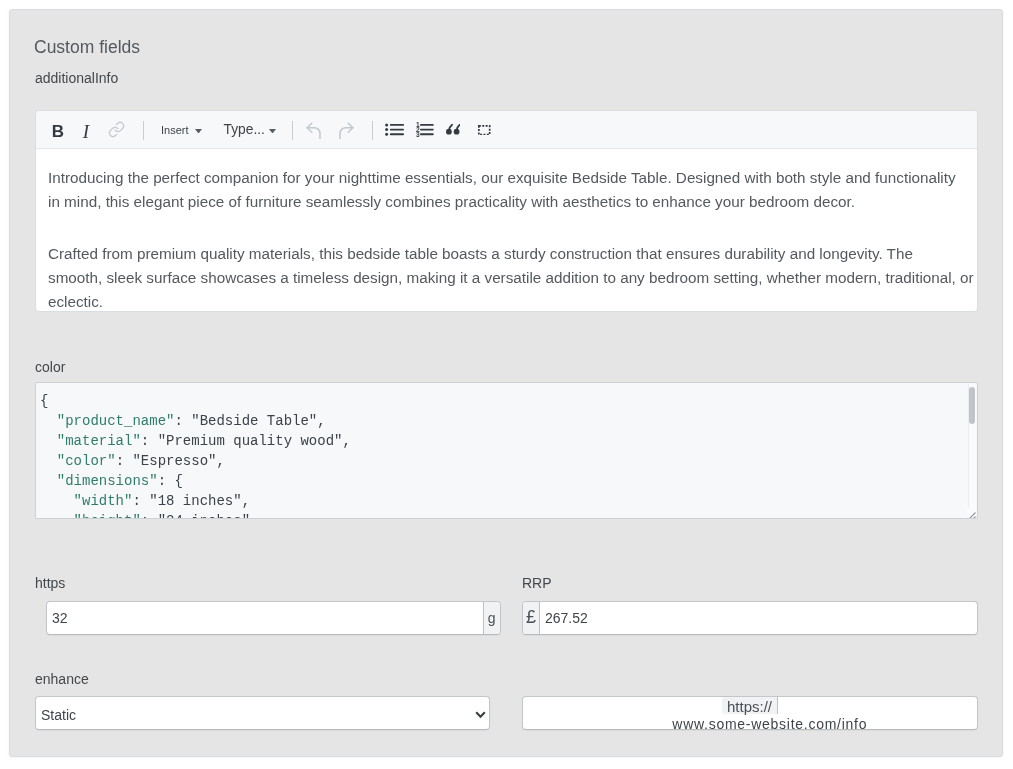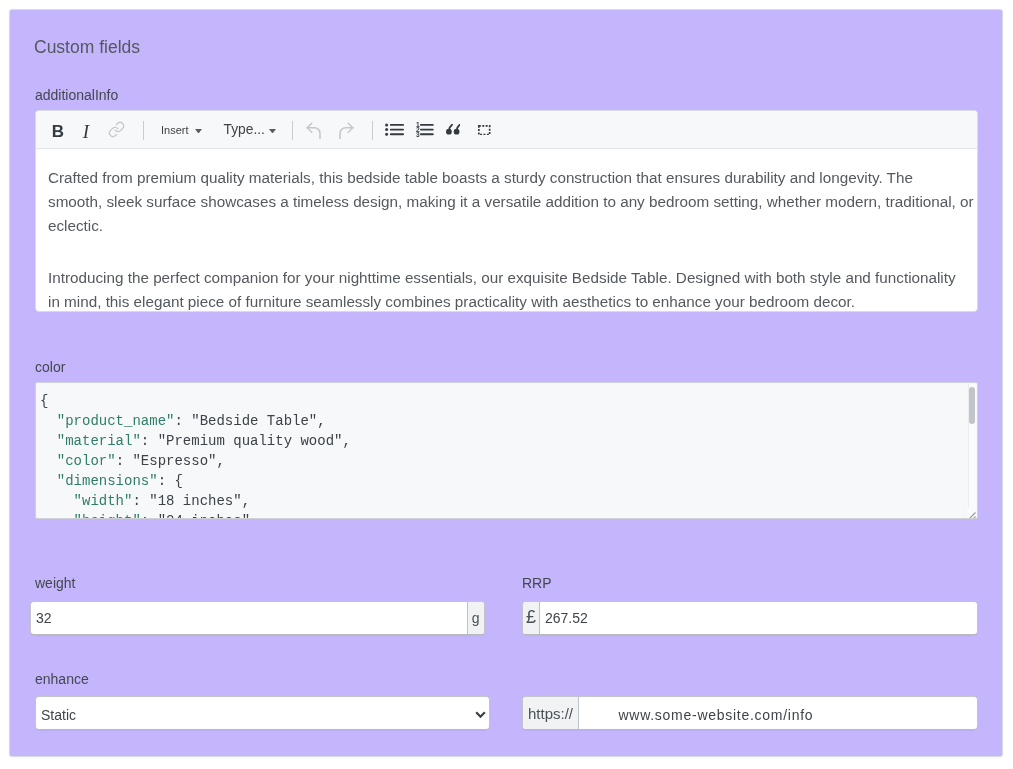--- a/index.html
+++ b/index.html
@@ -1,19 +1,19 @@
 <!DOCTYPE html>
 <html><head>
 <meta charset="utf-8">
 <style>
   * { margin:0; padding:0; box-sizing:border-box; }
   html,body { width:1013px; height:769px; background:#fff; font-family:"Liberation Sans", sans-serif; }
   #page { position:relative; width:1013px; height:769px; overflow:hidden; }
   .card { position:absolute; left:9px; top:9px; width:994px; height:748px;
-          background:#c4b5fd; border:1px solid #d9dcde; border-radius:3px;
+          background:#e5e5e5; border:1px solid #d9dcde; border-radius:3px;
           box-shadow:0 1px 3px rgba(0,0,0,0.05); }
   .h1 { position:absolute; left:24px; top:27.2px; font-size:17.5px; color:#54595f; }
   .lbl { position:absolute; font-size:14px; color:#43484d; }
 
   
   .editor { position:absolute; left:25px; top:100px; width:943px; height:202px; overflow:hidden;
             border:1px solid #d9dde2; border-radius:4px; background:#fff; }
   .toolbar { position:relative; height:37.5px; background:#f7f8f9; border-bottom:1px solid #e2e6e9;
              border-radius:3px 3px 0 0; }
   .tb { position:absolute; top:0; height:37.5px; display:flex; align-items:center; justify-content:center; }
@@ -39,21 +39,21 @@
   .addon { display:flex; align-items:center; justify-content:center; background:#f0f2f4; color:#4a5056;
            height:100%; border-left:1px solid #bdc2c7; }
   .addonL { display:flex; align-items:center; justify-content:center; background:#f0f2f4; color:#4a5056;
             height:100%; border-right:1px solid #bdc2c7; }
 </style>
 </head>
 <body>
 <div id="page">
  <div class="card">
   <div class="h1">Custom fields</div>
-  <div class="lbl" style="left:25px; top:77px;">additionalInfo</div>
+  <div class="lbl" style="left:25px; top:60px;">additionalInfo</div>
 
   <div class="editor">
     <div class="toolbar">
       <div class="tb" style="left:12px; width:20px; font-weight:bold; font-size:17px; color:#343a40;">
             <span style="position:relative; top:2.5px;">B</span>
           </div>
       <div class="tb" style="left:40px; width:20px; font-style:italic; font-family:'Liberation Serif',serif; font-size:19px; color:#343a40;">
             <span style="position:relative; top:2px;">I</span>
           </div>
       <div class="tb" style="left:70px; width:20px;">
@@ -117,22 +117,22 @@
               </g>
             </svg>
       </div>
       <div class="tb" style="left:438.4px; width:20px;">
         <svg width="12.5" height="10.5" viewBox="0 0 12.5 10.5">
               <rect x="0.85" y="0.85" width="10.8" height="8.8" fill="none" stroke="#343a40" stroke-width="1.7" stroke-dasharray="2 1.4"></rect>
             </svg>
       </div>
     </div>
     <div class="content">
+      <p>Introducing the perfect companion for your nighttime essentials, our exquisite Bedside Table. Designed with both style and functionality<br>in mind, this elegant piece of furniture seamlessly combines practicality with aesthetics to enhance your bedroom decor.</p>
       <p>Crafted from premium quality materials, this bedside table boasts a sturdy construction that ensures durability and longevity. The<br>smooth, sleek surface showcases a timeless design, making it a versatile addition to any bedroom setting, whether modern, traditional, or<br>eclectic.</p>
-      <p>Introducing the perfect companion for your nighttime essentials, our exquisite Bedside Table. Designed with both style and functionality<br>in mind, this elegant piece of furniture seamlessly combines practicality with aesthetics to enhance your bedroom decor.</p>
     </div>
   </div>
 
   <div class="lbl" style="left:25px; top:348.5px;">color</div>
   <div class="code">
     <pre>{
   <span class="k">"product_name"</span>: "Bedside Table",
   <span class="k">"material"</span>: "Premium quality wood",
   <span class="k">"color"</span>: "Espresso",
   <span class="k">"dimensions"</span>: {
@@ -140,41 +140,41 @@
     <span class="k">"height"</span>: "24 inches"</pre>
     <div class="sbtrack"></div>
     <div class="sbthumb"></div>
     <div class="sbcorner">
       <svg width="9" height="10" viewBox="0 0 9 10">
             <path d="M8.5 1.5L1.5 8.5M8.5 5.5L5.5 8.5" stroke="#8f959b" stroke-width="1.1"></path>
           </svg>
     </div>
   </div>
 
-  <div class="lbl" style="left:25px; top:565px;">weight</div>
-  <div class="inp" style="left:20px; top:590.5px; width:455px;">
+  <div class="lbl" style="left:25px; top:565px;">https</div>
+  <div class="inp" style="left:36px; top:590.5px; width:455px;">
     <div class="val" style="flex:1;">32</div>
     <div class="addon" style="width:17.5px; border-radius:0 3px 3px 0;">g</div>
   </div>
 
   <div class="lbl" style="left:512px; top:565px;">RRP</div>
   <div class="inp" style="left:512px; top:590.5px; width:456px;">
     <div class="addonL" style="width:17px; border-radius:3px 0 0 3px; font-size:18px;">£</div>
     <div class="val">267.52</div>
   </div>
 
   <div class="lbl" style="left:25px; top:661px;">enhance</div>
   <div class="inp" style="left:25px; top:686px; width:455px;justify-content:space-between;">
     <div class="val" style="flex:1; position:relative; top:2px;">Static</div>
     <svg style="margin-right:3px; margin-top:3px;" width="11" height="8" viewBox="0 0 11 8" fill="none" stroke="#3a3f44" stroke-width="2.2">
           <path d="M1.2 1.3l4.3 4.4 4.3-4.4"></path>
         </svg>
   </div>
 
   <div class="lbl" style="left:512px; top:661px;margin-top:31px;">link</div>
-  <div class="inp" style="left:512px; top:686px; width:456px;">
+  <div class="inp" style="left:512px; top:686px; width:456px;flex-direction:column;">
     <div class="addonL" style="width:56px; border-radius:3px 0 0 3px; font-size:15px;">
           <span style="position:relative; top:0.5px;">https://</span>
         </div>
     <div class="val" style="padding-left:5.5px; letter-spacing:0.73px; position:relative; top:2px;margin-left:34px;">www.some-website.com/info</div>
   </div>
  </div>
 </div>
 
 </body></html>

